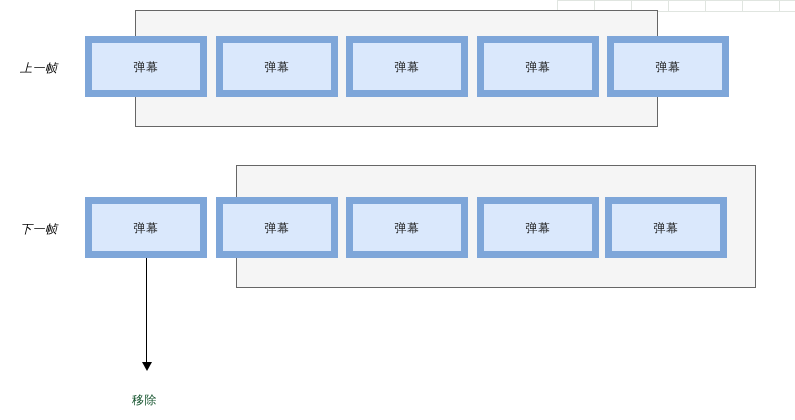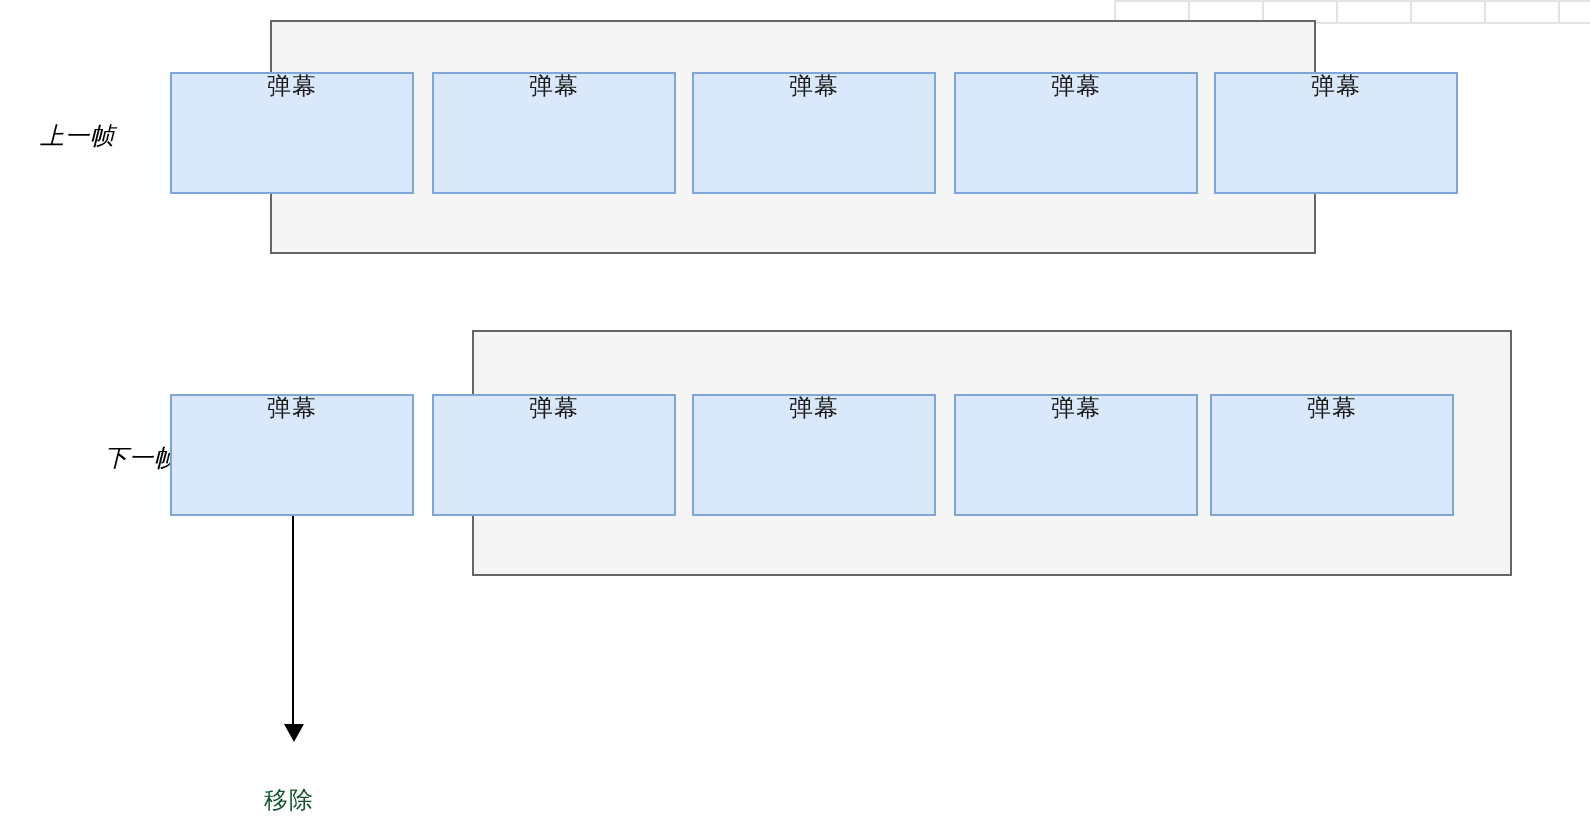--- a/index.html
+++ b/index.html
@@ -41,24 +41,24 @@
     position: absolute;
     background: #f5f5f5;
     border: 1px solid #666666;
     box-sizing: border-box;
   }
 
   
   .danmaku {
     position: absolute;
     background: #dae8fc;
-    border: 1px solid #4d7c0f;
+    border: 7px solid #4d7c0f;
     box-sizing: border-box;
     display: flex;
-    align-items: flex-start;
+    align-items: center;
     justify-content: center;
   }
   .danmaku span {
     font-size: 12px;
     color: #1a1a1a;
     line-height: 1;
     letter-spacing: 0.5px;
   }
 
   
@@ -122,21 +122,21 @@
       <div class="danmaku" style="left: 346px; top: 36px; width: 122px; height: 61px; background: rgb(218, 232, 252); border-color: rgb(126, 166, 217);">
         <span>弹幕</span>
       </div>
       <div class="danmaku" style="left: 477px; top: 36px; width: 122px; height: 61px; background: rgb(218, 232, 252); border-color: rgb(126, 166, 217);">
         <span>弹幕</span>
       </div>
       <div class="danmaku" style="left: 607px; top: 36px; width: 122px; height: 61px; background: rgb(218, 232, 252); border-color: rgb(126, 166, 217);">
         <span>弹幕</span>
       </div>
       <div class="viewport" style="left: 236px; top: 165px; width: 520px; height: 123px; background: rgb(245, 245, 245); border-color: rgb(102, 102, 102);"></div>
-      <div class="row-label" style="left: 20px; top: 221px; margin-left: 32px;">下一帧</div>
+      <div class="row-label" style="left: 20px; top: 221px;">下一帧</div>
       <div class="danmaku" style="left: 85px; top: 197px; width: 122px; height: 61px; background: rgb(218, 232, 252); border-color: rgb(126, 166, 217);">
         <span>弹幕</span>
       </div>
       <div class="danmaku" style="left: 216px; top: 197px; width: 122px; height: 61px; background: rgb(218, 232, 252); border-color: rgb(126, 166, 217);">
         <span>弹幕</span>
       </div>
       <div class="danmaku" style="left: 346px; top: 197px; width: 122px; height: 61px; background: rgb(218, 232, 252); border-color: rgb(126, 166, 217);">
         <span>弹幕</span>
       </div>
       <div class="danmaku" style="left: 477px; top: 197px; width: 122px; height: 61px; background: rgb(218, 232, 252); border-color: rgb(126, 166, 217);">

